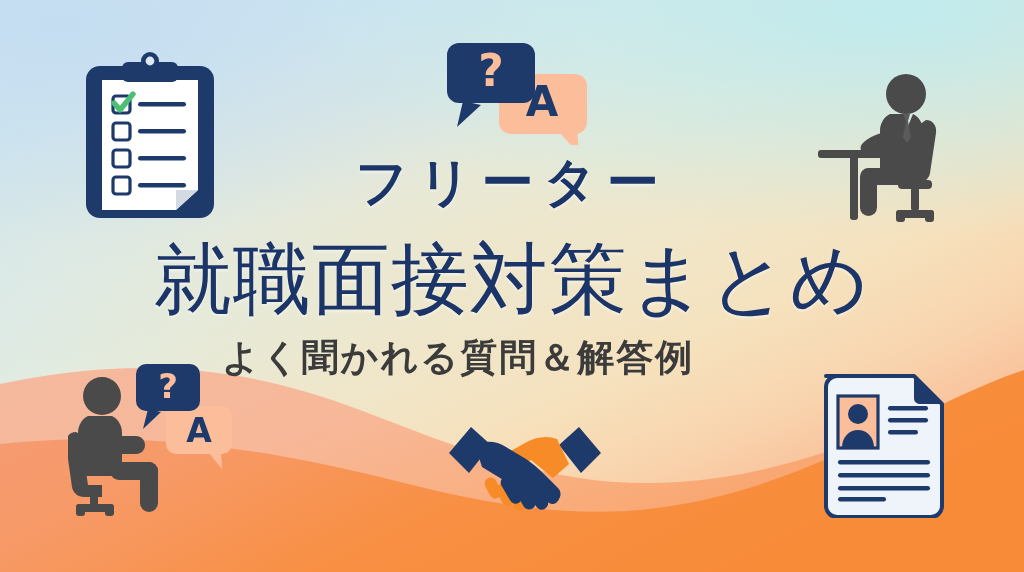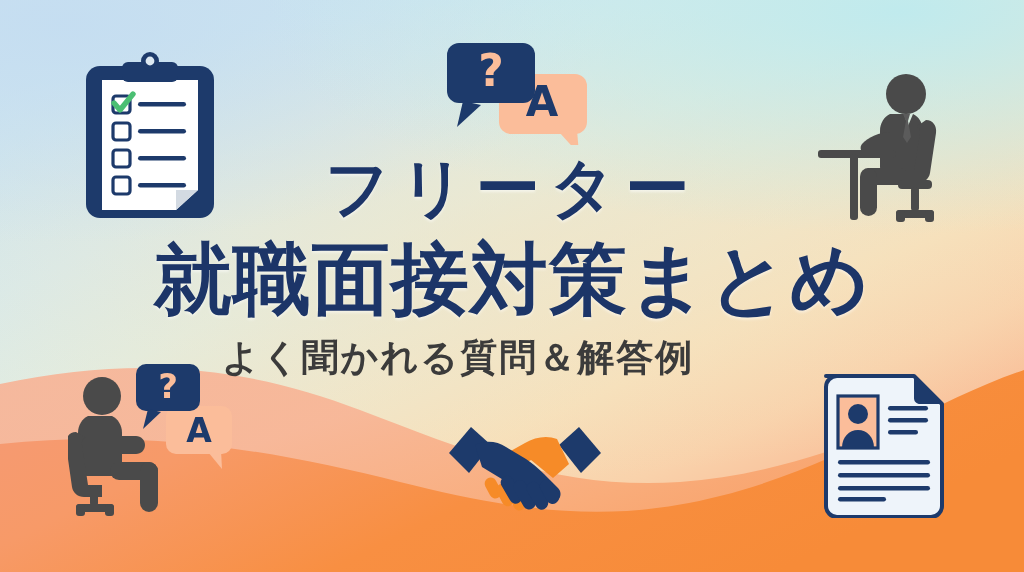--- a/index.html
+++ b/index.html
@@ -55,34 +55,34 @@
     left: 0;
     top: 0;
     width: 1024px;
     text-align: center;
   }
   .title-line1 {
     position: absolute;
     top: 156px;
     left: 0;
     width: 1024px;
-    font-size: 64px;
+    font-size: 52px;
     font-weight: 700;
     letter-spacing: 10px;
     color: #1c3568;
     line-height: 1;
     text-shadow: 0 2px 3px rgba(255,255,255,0.55);
   }
   .title-line2 {
     position: absolute;
     top: 240px;
     left: 0;
     width: 1024px;
     font-size: 78px;
-    font-weight: 700;
+    font-weight: 400;
     letter-spacing: 1px;
     color: #1c3568;
     line-height: 1;
     text-shadow: 0 2px 3px rgba(255,255,255,0.5);
   }
   .subtitle {
     position: absolute;
     top: 339px;
     left: 0;
     width: 916px;

